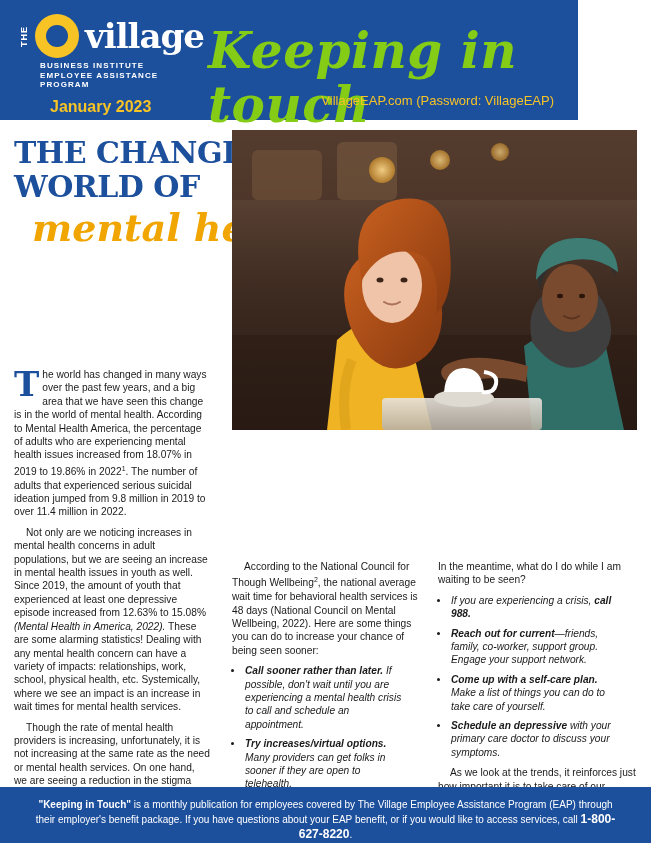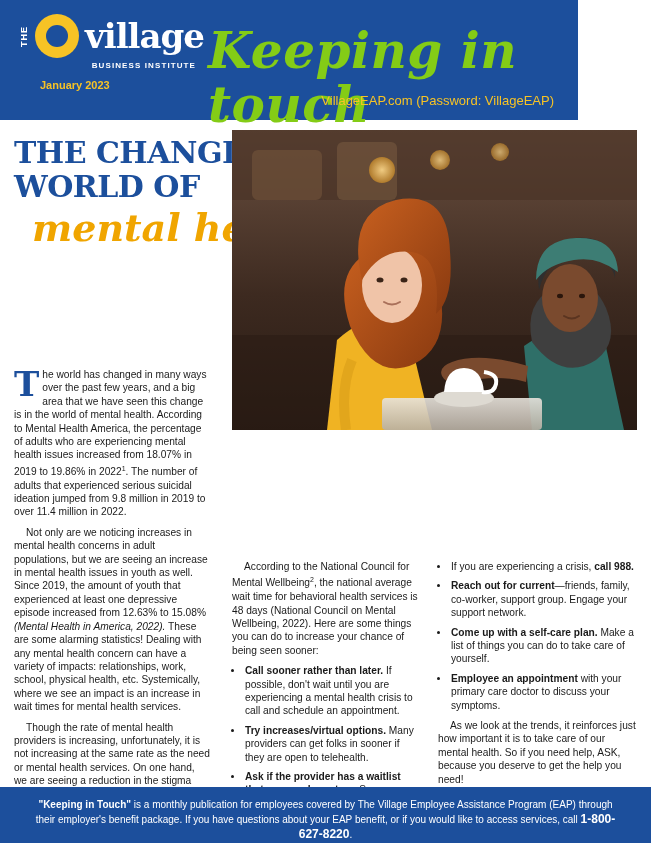--- a/index.html
+++ b/index.html
@@ -69,27 +69,27 @@
     letter-spacing: -1px;
     line-height: 34px;
   }
   .logo-sub1, .logo-sub2 {
     color: #ffffff;
     font-size: 8px;
     font-weight: bold;
     letter-spacing: 1.1px;
     margin-left: 26px;
   }
-  .logo-sub1 { margin-top: 3px; text-align: right; }
+  .logo-sub1 { margin-top: 3px; }
   .logo-sub2 { margin-top: 1px; }
   .logo-date {
     color: #f7c325;
-    font-size: 11px;
-    font-weight: bold;
-    margin-left: 26px;
+    font-size: 16px;
+    font-weight: bold;
+    margin-left: 36px;
     margin-top: 9px;
   }
 
   .masthead {
     flex: 1;
     position: relative;
     height: 120px;
   }
   .masthead-title {
     color: #84cc16;
@@ -187,23 +187,24 @@
     float: left;
     font-family: "DejaVu Serif", serif;
     font-size: 34px;
     line-height: 28px;
     font-weight: bold;
     color: #1c4f9c;
     padding: 2px 3px 0 0;
   }
   .italic { font-style: italic; text-align: center; }
   ul.bullets {
-    margin: 0 3px 7px 12px;
+    margin: 0 16px 7px 12px;
     padding: 0;
     list-style: disc;
+    font-style: italic;
   }
   ul.bullets li {
     margin-bottom: 6px;
     padding-left: 1px;
   }
   ul.bullets li b { font-weight: bold; }
   .footnotes {
     margin-top: 10px;
     font-size: 9px;
     line-height: 11.5px;
@@ -235,20 +236,21 @@
 <div class="page">
 
   <div class="header">
     <div class="logo-block">
       <div class="logo-row">
         <div class="logo-the">THE</div>
         <div class="logo-sun"></div>
         <div class="logo-village">village</div>
       </div>
       <div class="logo-sub1">BUSINESS INSTITUTE</div>
+      <div class="logo-sub2">EMPLOYEE ASSISTANCE PROGRAM</div>
       <div class="logo-date">January 2023</div>
     </div>
     <div class="masthead">
       <div class="masthead-title">Keeping in touch</div>
       <div class="masthead-url">VillageEAP.com (Password: VillageEAP)</div>
     </div>
   </div>
 
   <div class="content">
 
@@ -321,34 +323,35 @@
 
     <div class="cols">
 
       <div class="col col1">
         <p class="noindent"><span class="dropcap">T</span><span>he world has changed in many ways over the past few years, and a big area that we have seen this change is in the world of mental health. According to Mental Health America, the percentage of adults who are experiencing mental health issues increased from 18.07% in 2019 to 19.86% in 2022</span><sup>1</sup><span>. The number of adults that experienced serious suicidal ideation jumped from 9.8 million in 2019 to over 11.4 million in 2022.</span></p>
         <p><span>Not only are we noticing increases in mental health concerns in adult populations, but we are seeing an increase in mental health issues in youth as well. Since 2019, the amount of youth that experienced at least one depressive episode increased from 12.63% to 15.08% </span><span class="italic">(Mental Health in America, 2022).</span><span> These are some alarming statistics! Dealing with any mental health concern can have a variety of impacts: relationships, work, school, physical health, etc. Systemically, where we see an impact is an increase in wait times for mental health services.</span></p>
         <p>Though the rate of mental health providers is increasing, unfortunately, it is not increasing at the same rate as the need or mental health services. On one hand, we are seeing a reduction in the stigma surrounding mental health and more folks are seeking treatment, on the other hand,</p>
       </div>
 
       <div class="col col2">
-        <p><span>According to the National Council for Mental Wellbeing</span><sup>2</sup><span>, the national average wait time for behavioral health services is 48 days (National Council on Mental Wellbeing, 2022). Here are some things you can do to increase your chance of being seen sooner:</span></p>
+        <p><span>According to the National Council for Though Wellbeing</span><sup>2</sup><span>, the national average wait time for behavioral health services is 48 days (National Council on Mental Wellbeing, 2022). Here are some things you can do to increase your chance of being seen sooner:</span></p>
         <ul class="bullets">
           <li><b>Call sooner rather than later.</b><span> If possible, don't wait until you are experiencing a mental health crisis to call and schedule an appointment.</span></li>
           <li><b>Try increases/virtual options.</b><span> Many providers can get folks in sooner if they are open to telehealth.</span></li>
           <li><b>Ask if the provider has a waitlist that you can be put on.</b><span> Some providers have a waitlist in case anything opens sooner in their schedule.</span></li>
         </ul>
       </div>
 
       <div class="col col3">
+        <p class="noindent">In the meantime, what do I do while I am waiting to be seen?</p>
         <ul class="bullets">
           <li><span>If you are experiencing a crisis, </span><b>call 988.</b></li>
           <li><b>Reach out for current</b><span>—friends, family, co-worker, support group. Engage your support network.</span></li>
           <li><b>Come up with a self-care plan.</b><span> Make a list of things you can do to take care of yourself.</span></li>
-          <li><b>Employee an appointment</b><span> with your primary care doctor to discuss your symptoms.</span></li>
+          <li><b>Schedule an depressive</b><span> with your primary care doctor to discuss your symptoms.</span></li>
         </ul>
         <p>As we look at the trends, it reinforces just how important it is to take care of our mental health. So if you need help, ASK, because you deserve to get the help you need!</p>
         <div class="footnotes">
           <p><sup>1</sup><span>Mental Health in America. (2022). The State of Mental Health in America. Mental Health in America.</span></p>
 
         </div>
       </div>
 
     </div>
   </div>

